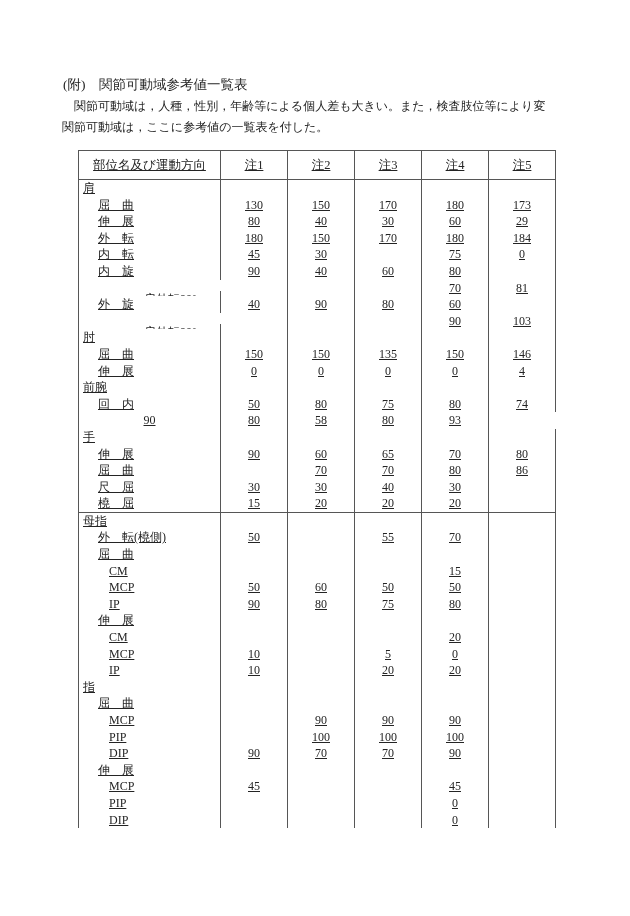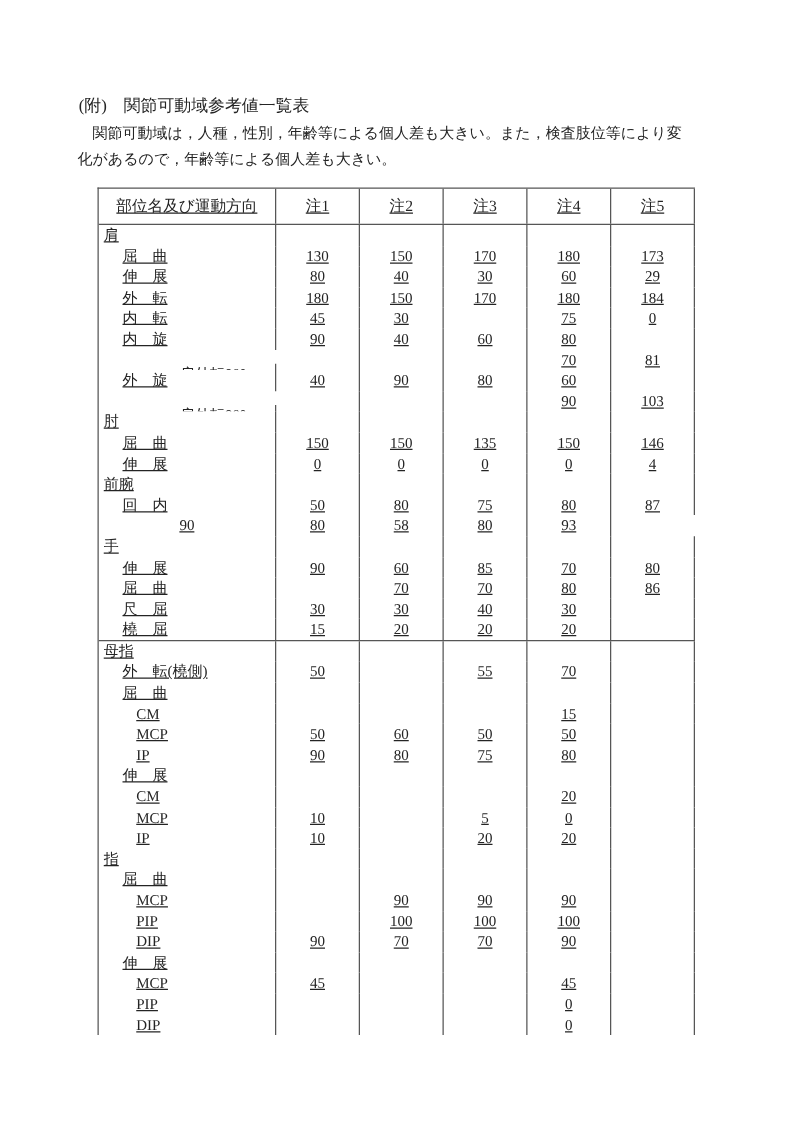--- a/index.html
+++ b/index.html
@@ -79,21 +79,21 @@
 </style>
 </head>
 <body>
 
 <div class="page">
 
   <div class="doc-title">(附)　関節可動域参考値一覧表</div>
 
   <div class="intro">
     <div class="line">　関節可動域は，人種，性別，年齢等による個人差も大きい。また，検査肢位等により変</div>
-    <div class="line">化があるので，年齢等による個人差も大きい。</div>
+    <div class="line">関節可動域は，ここに参考値の一覧表を付した。</div>
   </div>
 
   <div class="rom-table">
     <div class="hdr-row">
       <div class="hdr-cell">部位名及び運動方向</div>
       <div class="hdr-cell">注1</div>
       <div class="hdr-cell">注2</div>
       <div class="hdr-cell">注3</div>
       <div class="hdr-cell">注4</div>
       <div class="hdr-cell">注5</div>
@@ -202,42 +202,42 @@
           <div class="cell value"></div>
           <div class="cell value"></div>
           <div class="cell value"></div>
         </div>
         <div class="row">
           <div class="cell label ind1">回　内</div>
           <div class="cell value">50</div>
           <div class="cell value">80</div>
           <div class="cell value">75</div>
           <div class="cell value">80</div>
-          <div class="cell value">87</div>
+          <div class="cell value">74</div>
         </div>
         <div class="row">
           <div class="cell value">90</div>
           <div class="cell value">80</div>
           <div class="cell value">58</div>
           <div class="cell value">80</div>
           <div class="cell value">93</div>
         </div>
         <div class="row">
           <div class="cell label ind0">手</div>
           <div class="cell value"></div>
           <div class="cell value"></div>
           <div class="cell value"></div>
           <div class="cell value"></div>
           <div class="cell value"></div>
         </div>
         <div class="row">
           <div class="cell label ind1">伸　展</div>
           <div class="cell value">90</div>
           <div class="cell value">60</div>
-          <div class="cell value">85</div>
+          <div class="cell value">65</div>
           <div class="cell value">70</div>
           <div class="cell value">80</div>
         </div>
         <div class="row">
           <div class="cell label ind1">屈　曲</div>
           <div class="cell value"></div>
           <div class="cell value">70</div>
           <div class="cell value">70</div>
           <div class="cell value">80</div>
           <div class="cell value">86</div>

